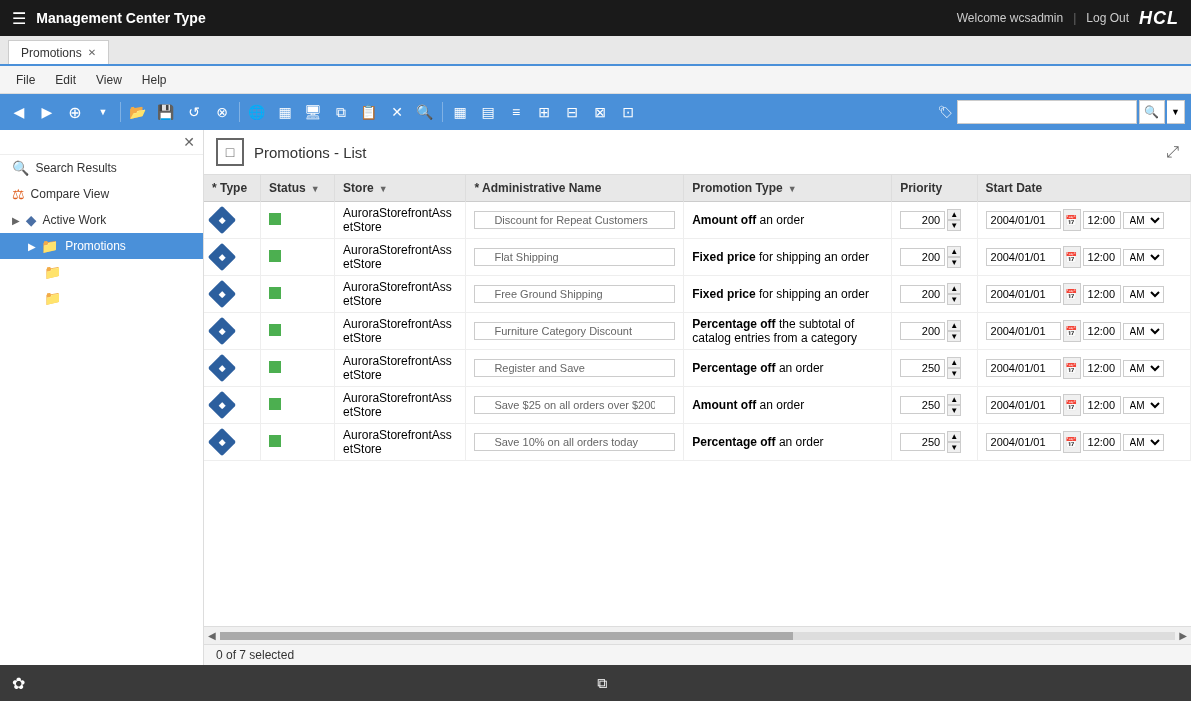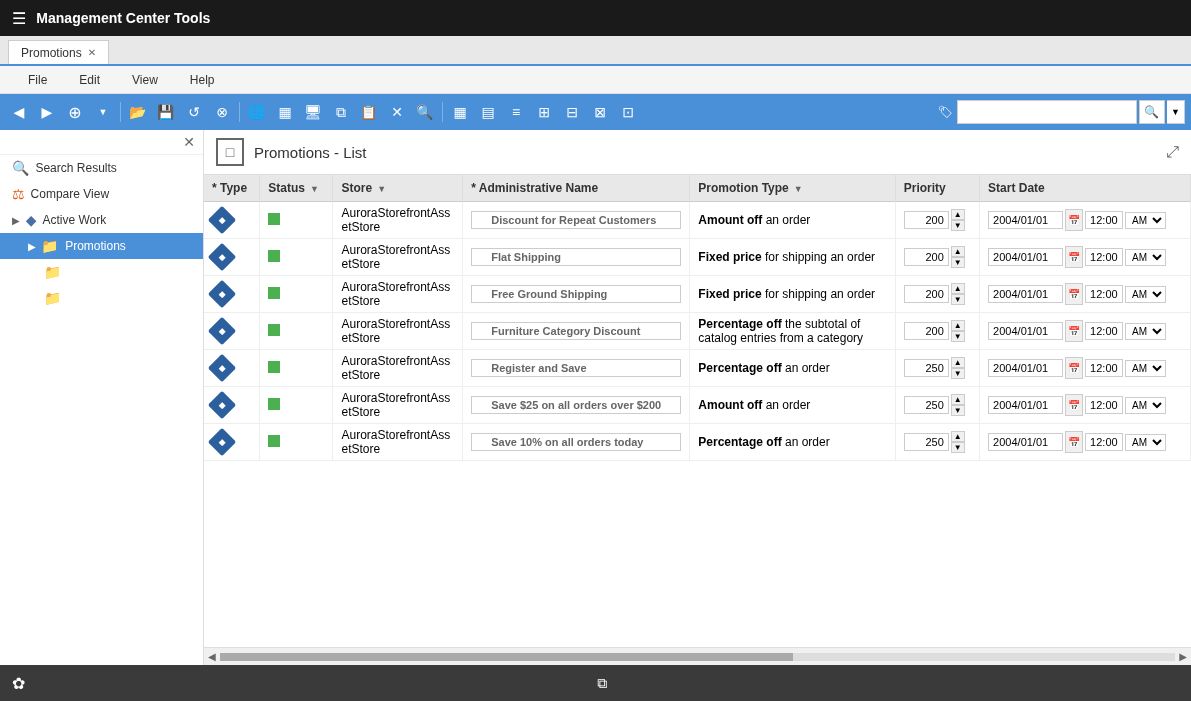--- a/index.html
+++ b/index.html
@@ -53,21 +53,21 @@
       background: #f5f5f5;
       height: 28px;
       display: flex;
       align-items: center;
       padding: 0 8px;
       border-bottom: 1px solid #ddd;
       justify-content: space-between;
       flex-shrink: 0;
     }
     .menu-items { display: flex; gap: 4px; }
-    .menu-item { padding: 3px 8px; cursor: pointer; color: #333; margin-left: 12px; }
+    .menu-item { padding: 3px 8px; cursor: pointer; color: #333; }
     .store-selector {
       border: 1px solid #999;
       padding: 2px 24px 2px 8px;
       background: white;
       cursor: pointer;
       position: relative;
       width: 200px;
       appearance: none;
       font-size: 12px;
     }
@@ -222,21 +222,20 @@
       vertical-align: middle;
       font-size: 11px;
     }
     .admin-name-input {
       width: 100%;
       border: 1px solid #ccc;
       padding: 2px 19px;
       font-size: 11px;
       color: #666;
       background: white;
-      font-weight: bold;
     }
     .priority-cell {
       display: flex;
       align-items: center;
       gap: 2px;
     }
     .priority-input {
       width: 45px;
       border: 1px solid #ccc;
       padding: 2px 4px;
@@ -338,21 +337,27 @@
 
     .store-col { max-width: 120px; font-size: 12px; word-break: break-all; }
     .promo-type-col { max-width: 190px; }
   </style>
 </head>
 <body>
 
 <div class="top-bar">
   <div class="top-bar-left">
     <span class="hamburger">☰</span>
-    <span class="app-title">Management Center Tools</span>
+    <span class="app-title">Management Center Type</span>
+  </div>
+  <div class="top-bar-right">
+    <span>Welcome wcsadmin</span>
+    <span class="divider">|</span>
+    <span style="cursor:pointer;">Log Out</span>
+    <span class="hcl-logo">HCL</span>
   </div>
 </div>
 
 <div class="tab-bar">
   <div class="tab">
     <span>Promotions</span>
     <span class="tab-close">✕</span>
   </div>
 </div>
 
@@ -671,20 +676,23 @@
     </div>
 
     <div class="bottom-scroll-bar">
       <span class="scroll-arrow">◀</span>
       <div class="scroll-track">
         <div class="scroll-thumb"></div>
       </div>
       <span class="scroll-arrow">▶</span>
     </div>
 
+    <div class="status-bar">
+      <span>0 of 7 selected</span>
+    </div>
   </div>
 </div>
 
 <div class="footer">
   <span class="footer-icon">✿</span>
   <span class="footer-center-icon">⧉</span>
   <span></span>
 </div>
 
 </body></html>

